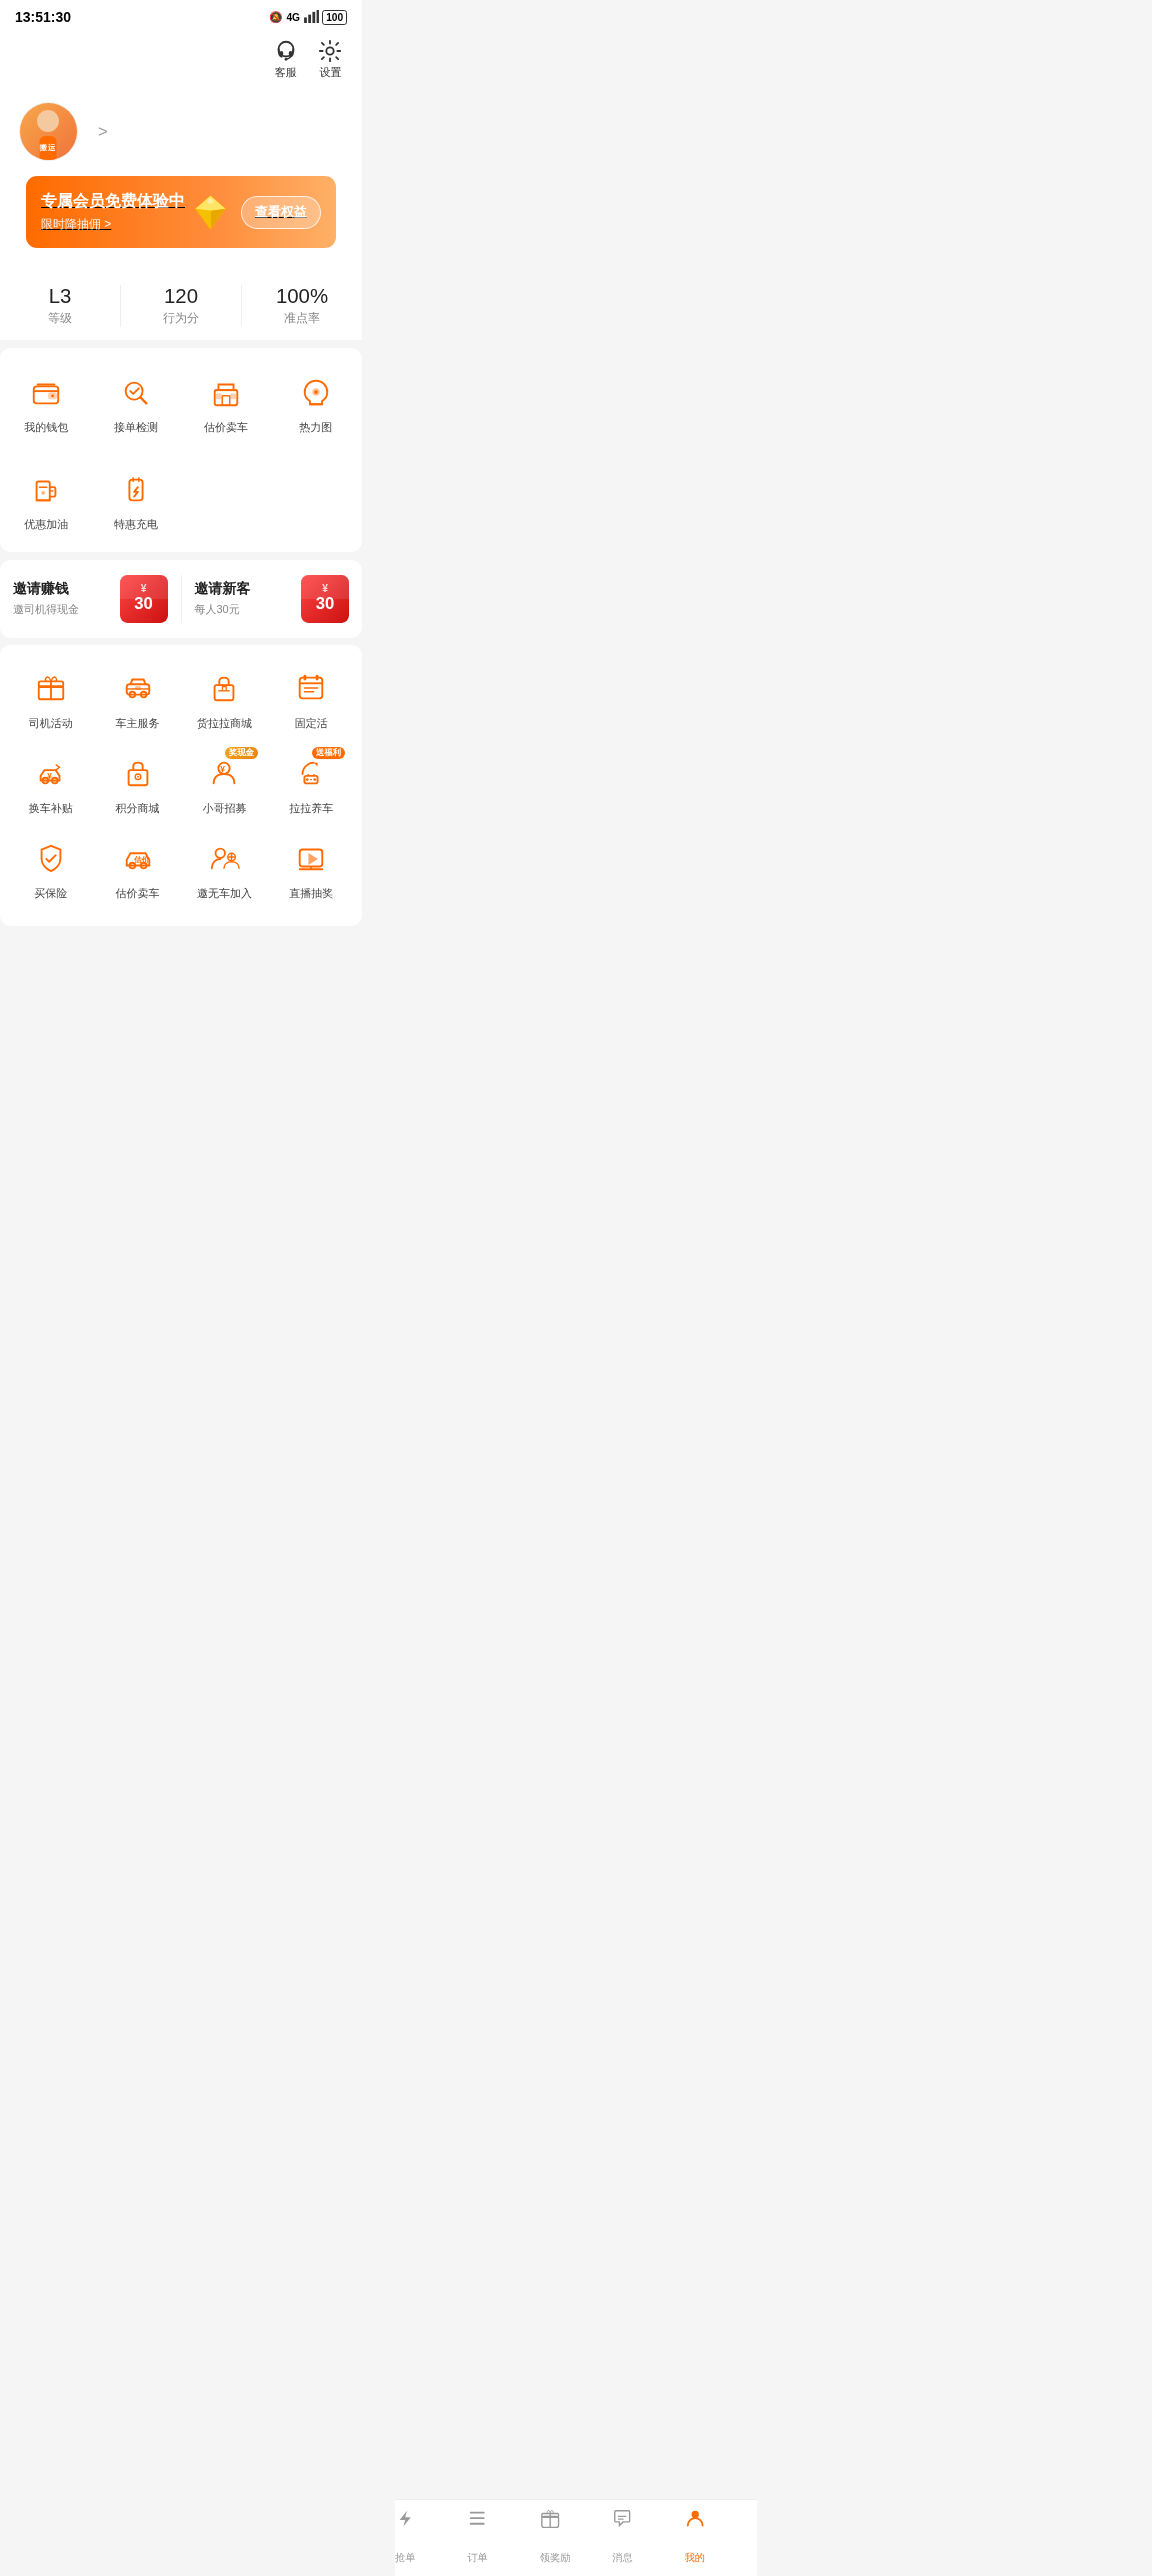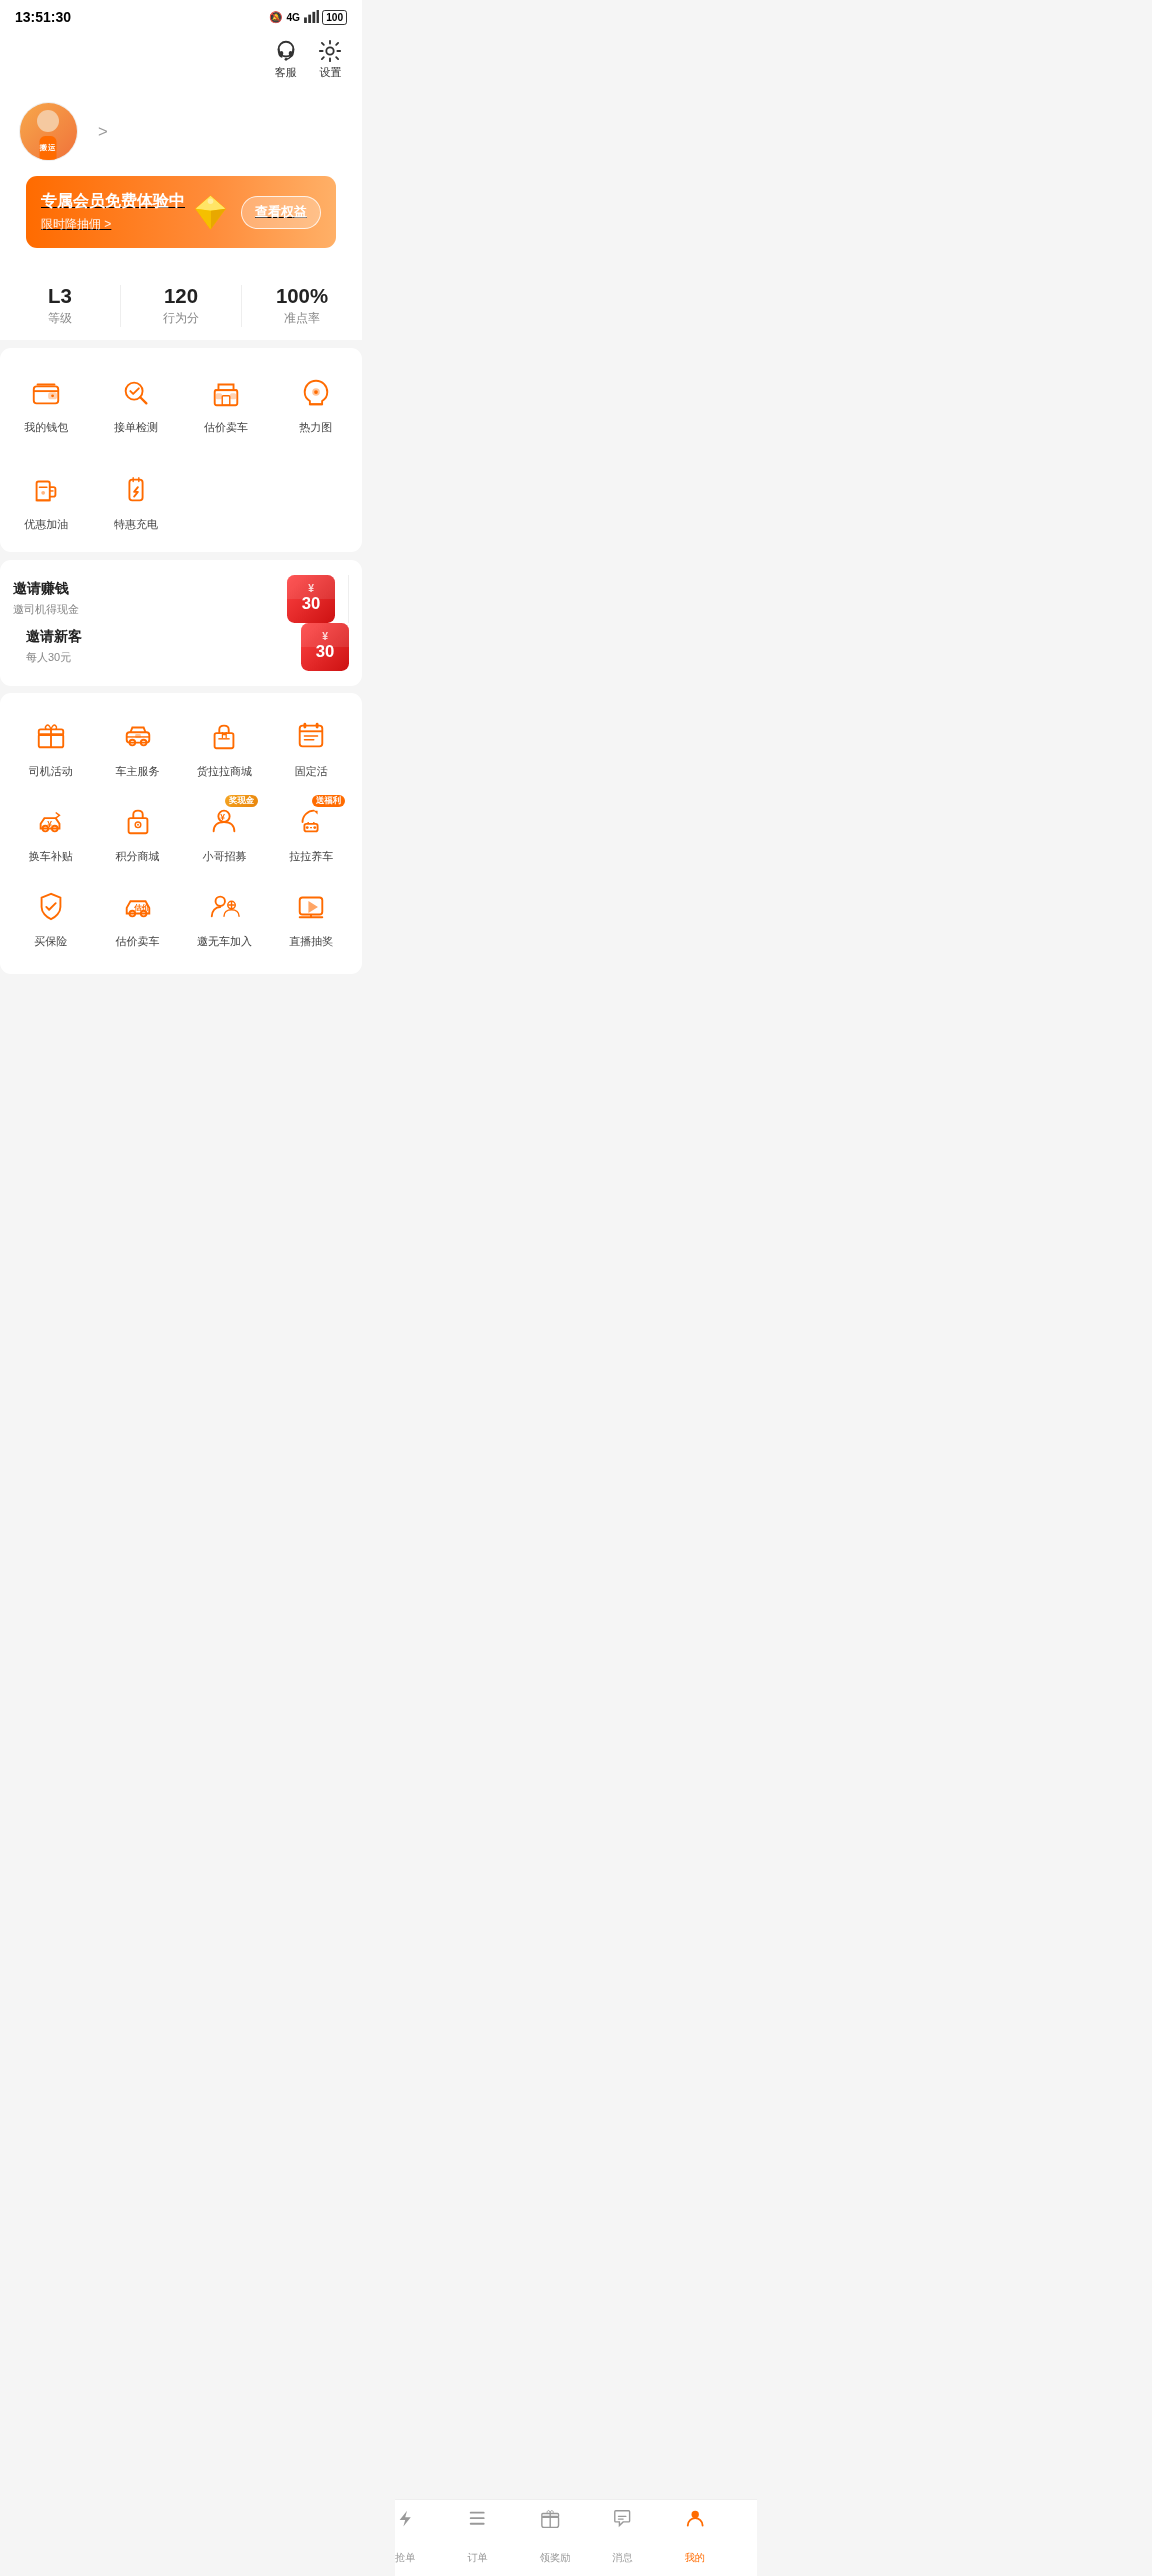--- a/index.html
+++ b/index.html
@@ -158,21 +158,21 @@
       margin: 0 0 7.4px;
     }
     .stat-item {
       flex: 1;
       display: flex;
       flex-direction: column;
       align-items: center;
       border-right: 0.9px solid #eee;
     }
     .stat-item:last-child { border-right: none; }
-    .stat-value { font-size: 20.4px; font-weight: 700; color: #222; }
+    .stat-value { font-size: 20.4px; font-weight: 400; color: #222; }
     .stat-label { font-size: 12px; color: #888; margin-top: 1.9px; }
 
     
     .card {
       background: #fff;
       border-radius: 11px;
       margin: 0 0 7.4px;
       padding: 15px 0 7.4px;
     }
 
@@ -477,21 +477,21 @@
           <rect x="10" y="6" width="14" height="22" rx="3" stroke="#ff6b00" stroke-width="2" fill="none"></rect>
           <path d="M14 4 L14 8M20 4 L20 8" stroke="#ff6b00" stroke-width="1.5" stroke-linecap="round"></path>
           <path d="M19 14 L15 19 L19 19 L15 24" stroke="#ff6b00" stroke-width="2" stroke-linecap="round" stroke-linejoin="round"></path>
         </svg>
       </div>
       <span class="icon-label">特惠充电</span>
     </div>
   </div>
 </div>
 
-<div class="invite-section" style="background:#fff;border-radius:11px;margin:0 0 7.4px;flex-direction:column;">
+<div class="invite-section" style="background:#fff;border-radius:11px;margin:0 0 7.4px;">
   <div class="invite-item">
     <div class="invite-text">
       <div class="invite-title">邀请赚钱</div>
       <div class="invite-subtitle">邀司机得现金</div>
     </div>
     <div class="red-envelope">
       <span style="font-size:10.2px;opacity:0.8;">¥</span>
       <span class="red-envelope-amount">30</span>
     </div>
   </div>

